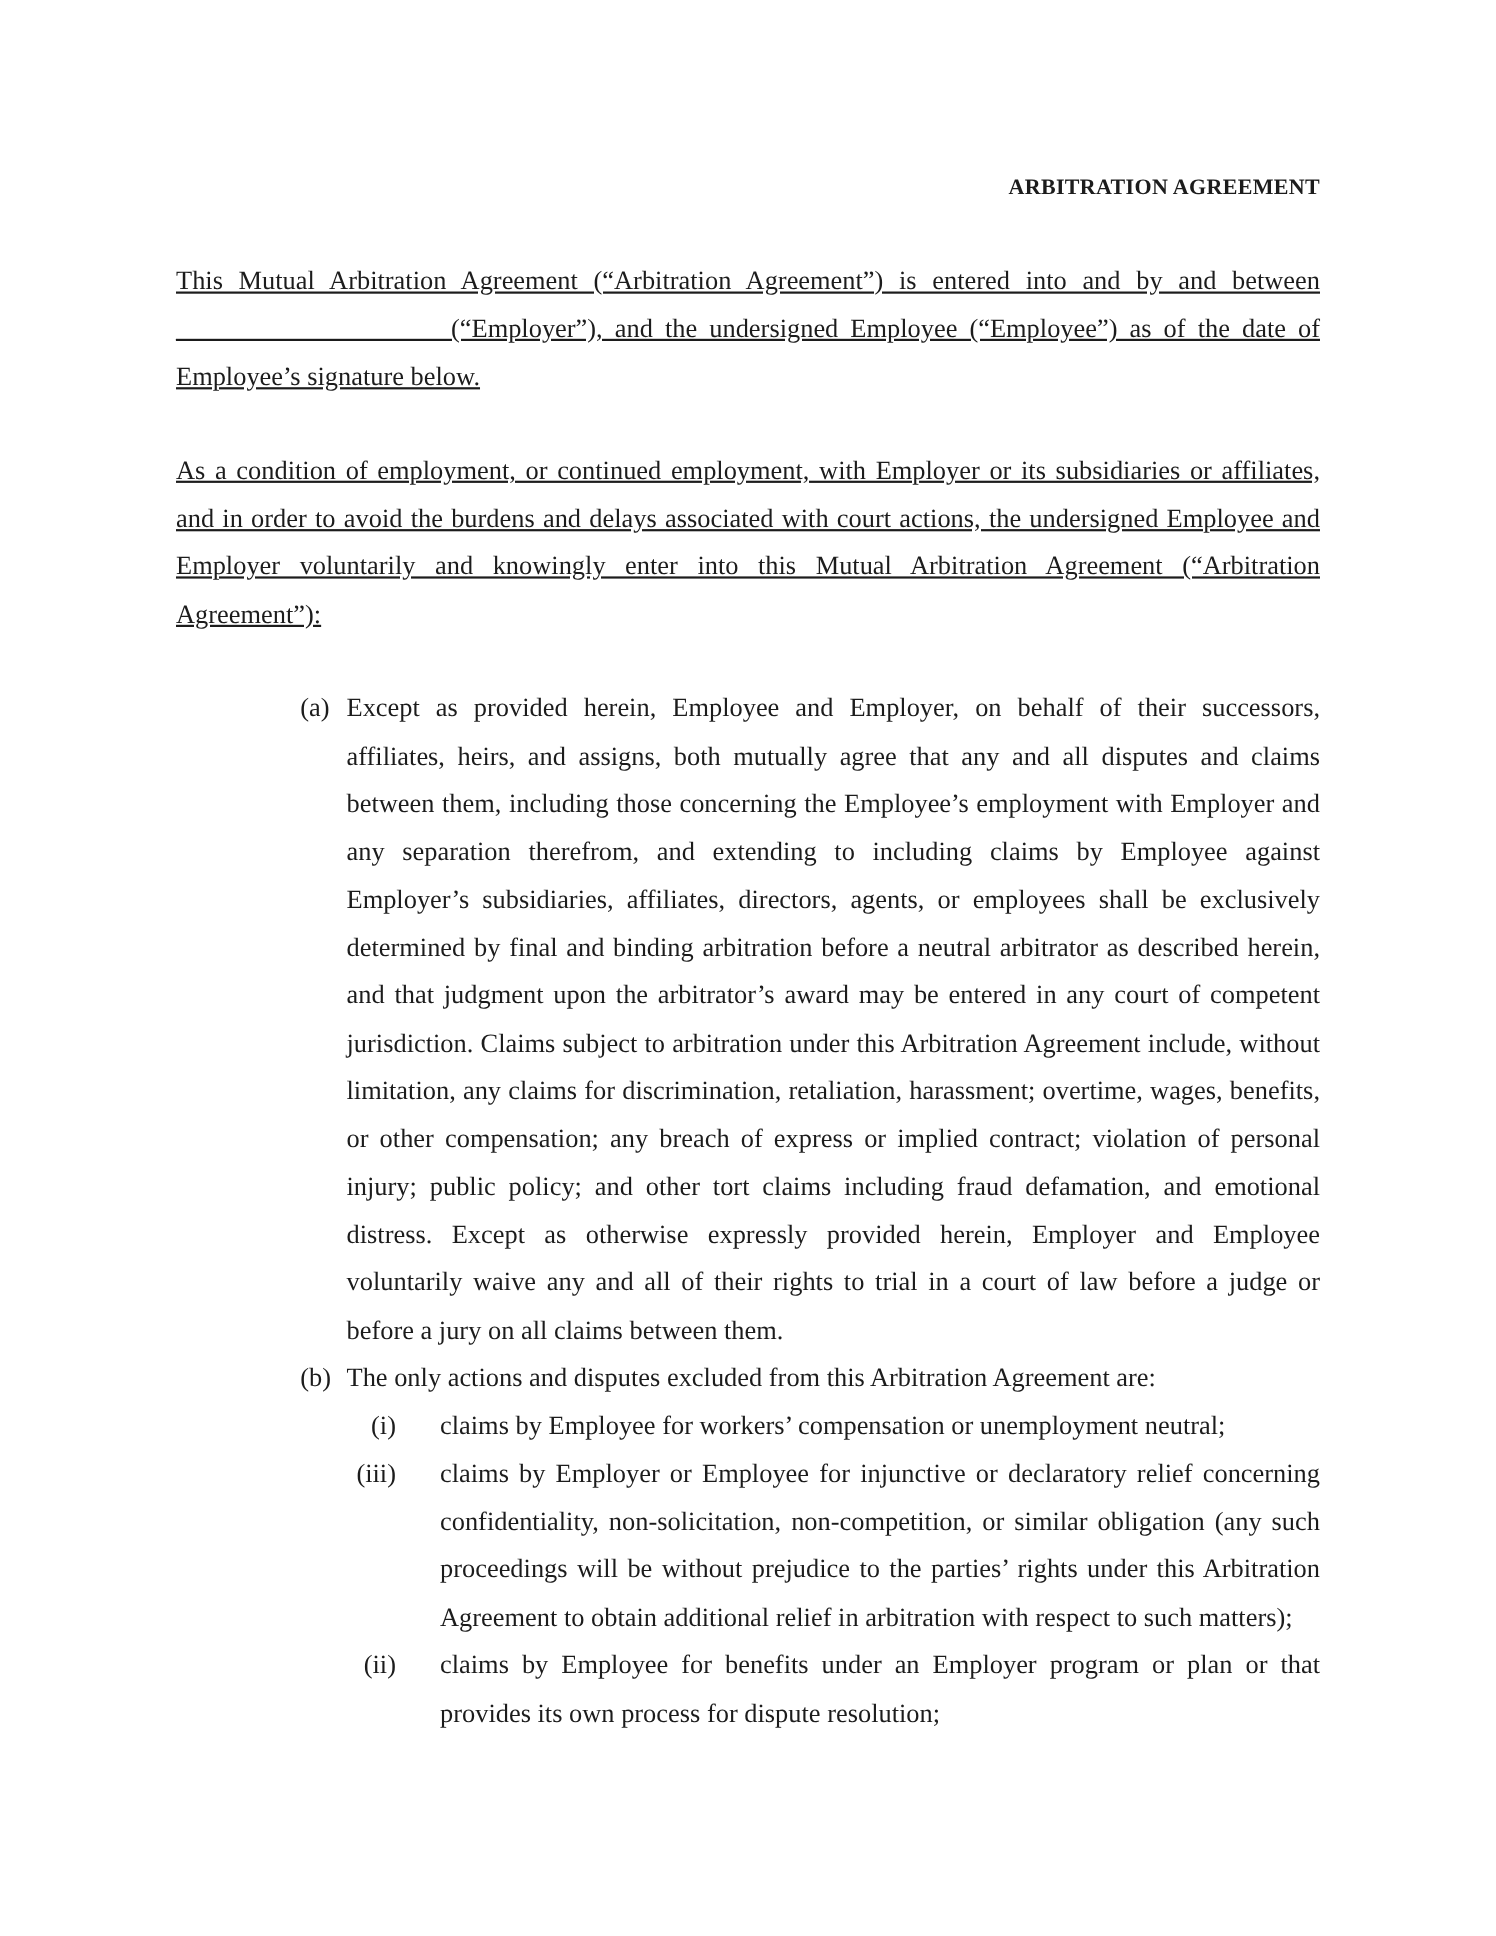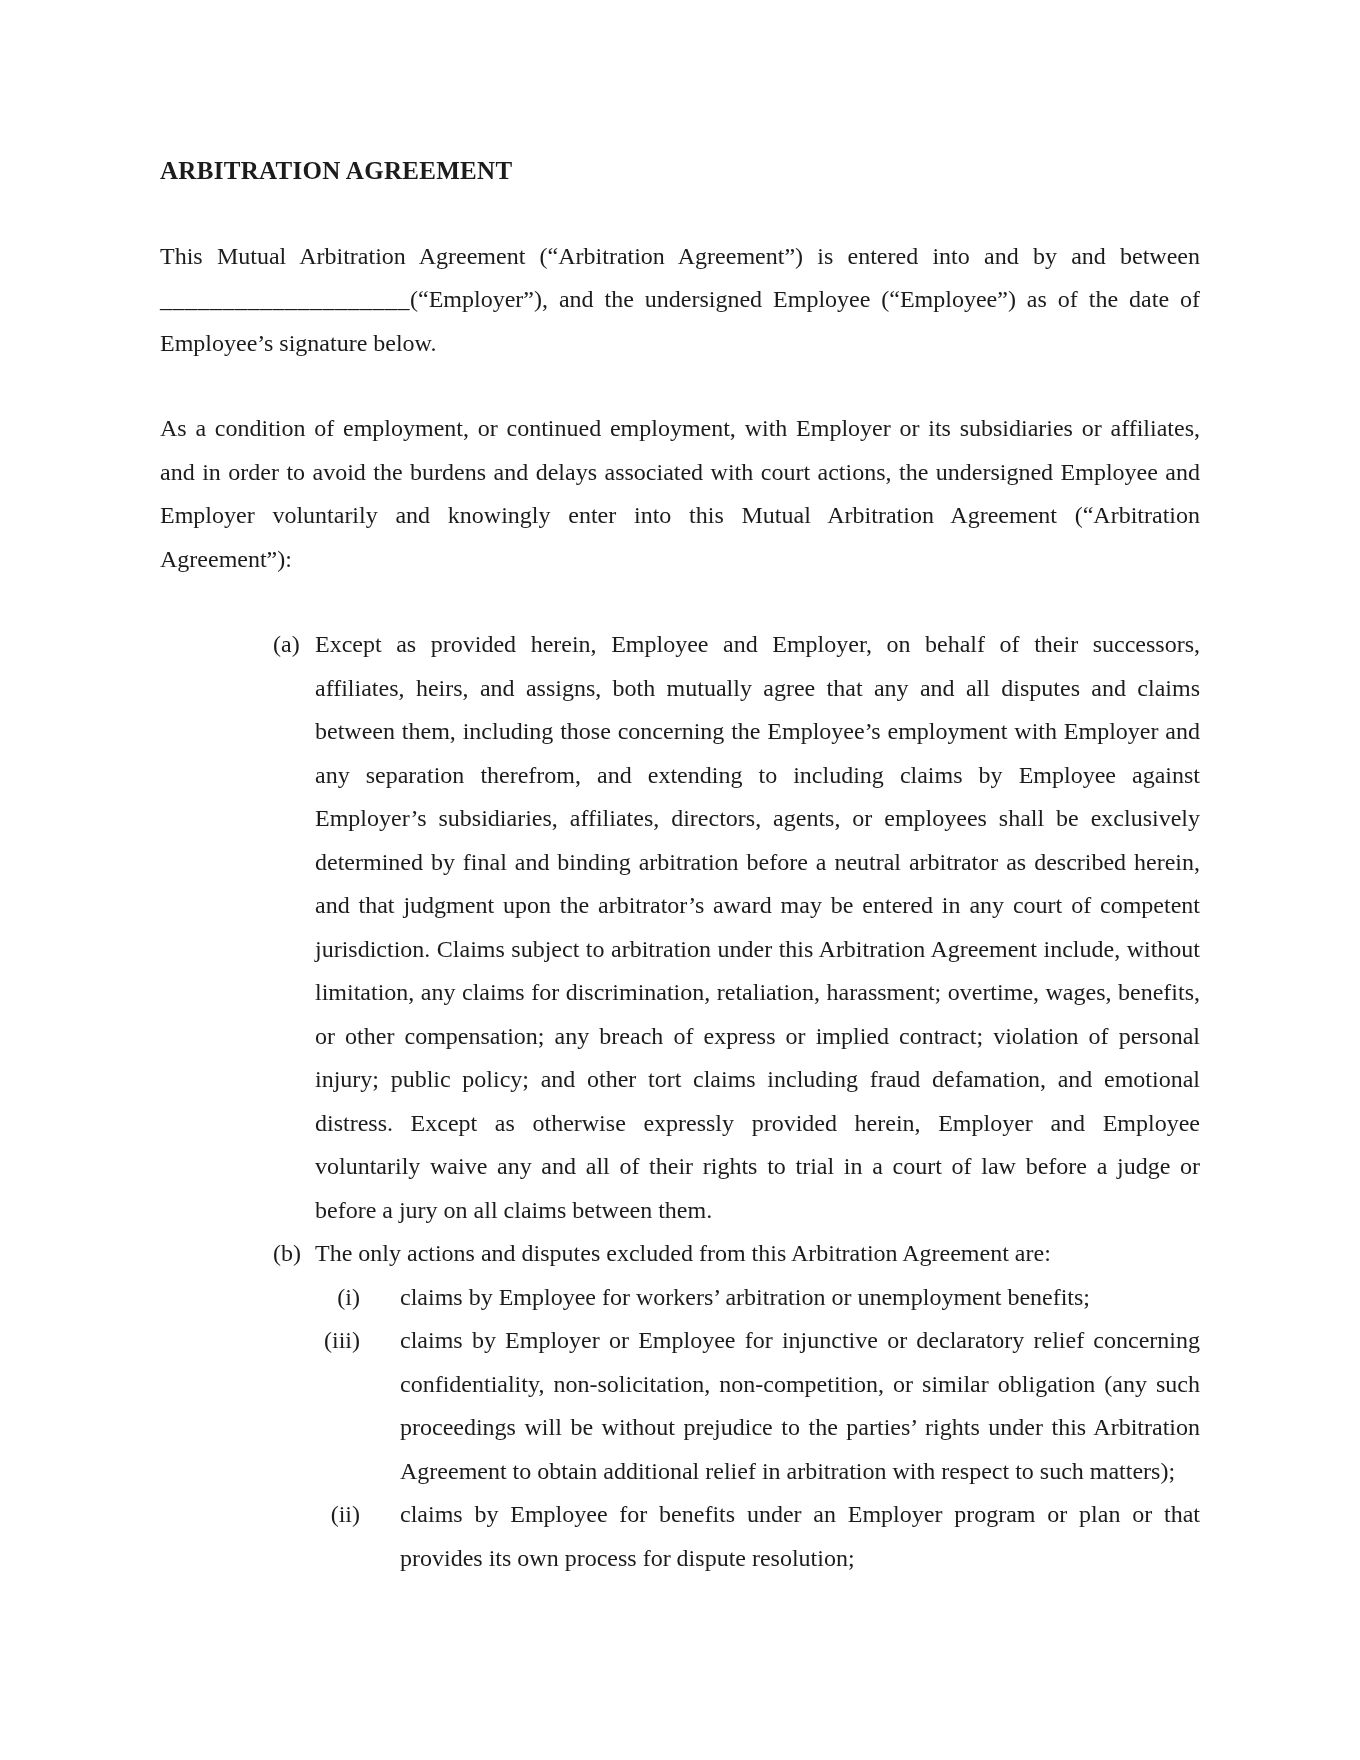--- a/index.html
+++ b/index.html
@@ -15,29 +15,30 @@
     background: #ffffff;
     padding: 149px 160px 0 160px;
     font-family: "Liberation Serif", "DejaVu Serif", serif;
     font-size: 24px;
     line-height: 43.5px;
     color: #1c1c1c;
     overflow: hidden;
   }
   .doc-title {
     margin: 0 0 42px 0;
-    font-size: 25px;
+    font-size: 20px;
     font-weight: bold;
-    text-align: left;
+    text-align: right;
     line-height: 43.5px;
     letter-spacing: 0.3px;
   }
   .para {
     margin: 0 0 42px 0;
     text-align: justify;
+    text-decoration: underline;
   }
   .blank-line {
     white-space: nowrap;
     letter-spacing: 0.5px;
   }
   .list-item {
     position: relative;
     margin: 0 0 0 155px;
     text-align: justify;
   }
@@ -74,21 +75,21 @@
 
   <div class="list-item">
     <span class="marker">(a)</span><span>Except as provided herein, Employee and Employer, on behalf of their successors, affiliates, heirs, and assigns, both mutually agree that any and all disputes and claims between them, including those concerning the Employee’s employment with Employer and any separation therefrom, and extending to including claims by Employee against Employer’s subsidiaries, affiliates, directors, agents, or employees shall be exclusively determined by final and binding arbitration before a neutral arbitrator as described herein, and that judgment upon the arbitrator’s award may be entered in any court of competent jurisdiction. Claims subject to arbitration under this Arbitration Agreement include, without limitation, any claims for discrimination, retaliation, harassment; overtime, wages, benefits, or other compensation; any breach of express or implied contract; violation of personal injury; public policy; and other tort claims including fraud defamation, and emotional distress. Except as otherwise expressly provided herein, Employer and Employee voluntarily waive any and all of their rights to trial in a court of law before a judge or before a jury on all claims between them.</span>
   </div>
 
   <div class="list-item">
     <span class="marker">(b)</span><span>The only actions and disputes excluded from this Arbitration Agreement are:</span>
   </div>
 
   <div class="sub-item">
-    <span class="marker">(i)</span><span>claims by Employee for workers’ arbitration or unemployment benefits;</span>
+    <span class="marker">(i)</span><span>claims by Employee for workers’ compensation or unemployment neutral;</span>
   </div>
 
   <div class="sub-item">
     <span class="marker">(iii)</span><span>claims by Employer or Employee for injunctive or declaratory relief concerning confidentiality, non-solicitation, non-competition, or similar obligation (any such proceedings will be without prejudice to the parties’ rights under this Arbitration Agreement to obtain additional relief in arbitration with respect to such matters);</span>
   </div>
 
   <div class="sub-item">
     <span class="marker">(ii)</span><span>claims by Employee for benefits under an Employer program or plan or that provides its own process for dispute resolution;</span>
   </div>
 

